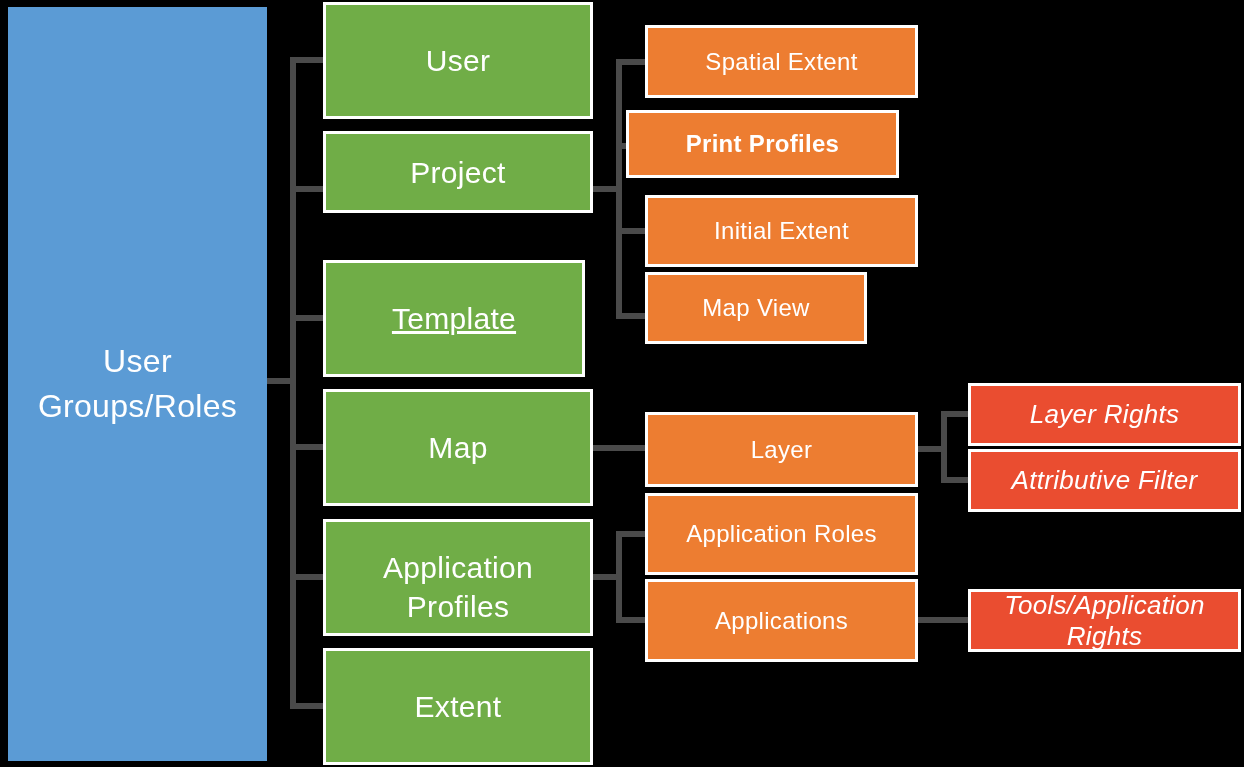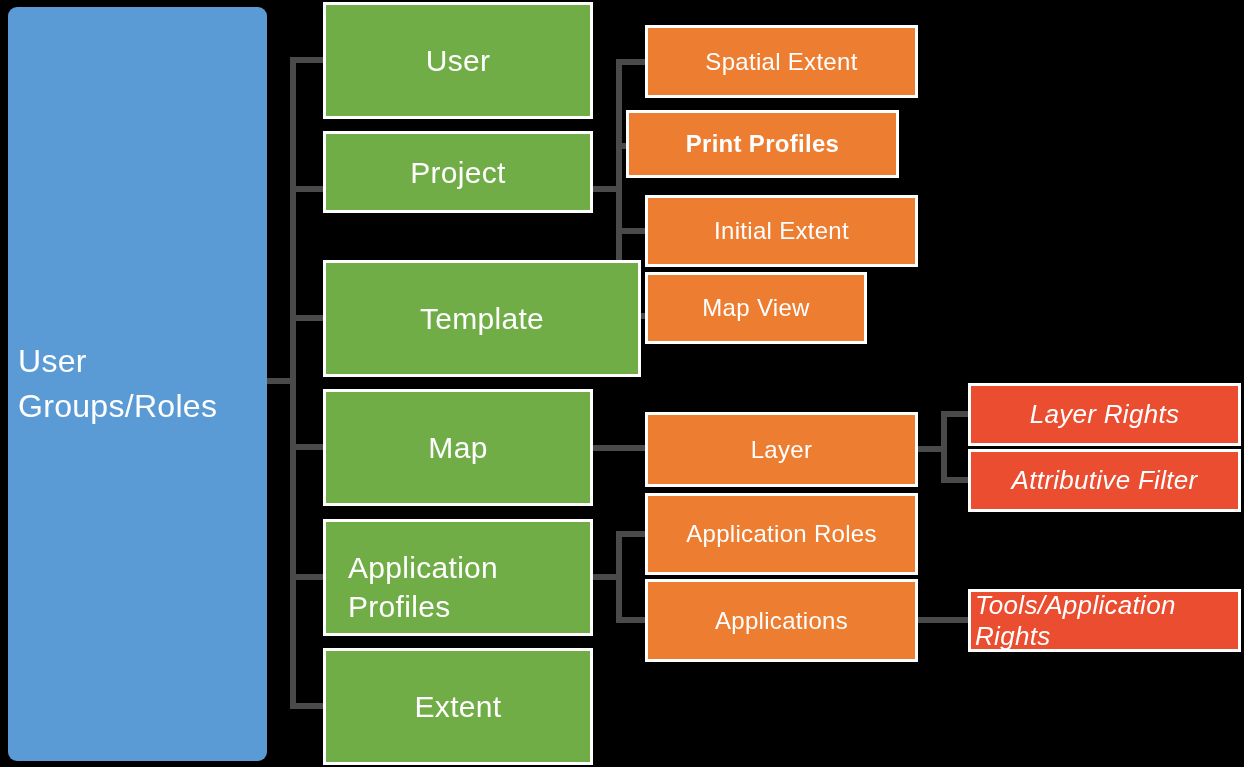--- a/index.html
+++ b/index.html
@@ -24,20 +24,21 @@
     overflow: hidden;
     font-family: "Liberation Sans", sans-serif;
     font-weight: 300;
   }
   .node {
     position: absolute;
     box-sizing: border-box;
     display: flex;
     align-items: center;
     justify-content: center;
+    text-align: center;
     color: var(--text);
     letter-spacing: 0.3px;
   }
   .node .label {
     display: block;
     padding: 0 10px;
   }
   .root-node {
     background: var(--root);
     font-size: 32px;
@@ -95,31 +96,31 @@
   <div class="connector h" style="left:943px; top:411px; width:27px;"></div>
   <div class="connector h" style="left:943px; top:477px; width:27px;"></div>
 
   <div class="connector h" style="left:590px; top:574px; width:32px;"></div>
   <div class="connector v" style="left:616px; top:531px; height:92px;"></div>
   <div class="connector h" style="left:618px; top:531px; width:29px;"></div>
   <div class="connector h" style="left:618px; top:617px; width:29px;"></div>
 
   <div class="connector h" style="left:915px; top:617px; width:55px;"></div>
 
-  <div class="node root-node" style="left:8px; top:7px; width:259px; height:754px;border-radius:9px;">
+  <div class="node root-node" style="left:8px; top:7px; width:259px; height:754px;">
     <span class="label">User Groups/Roles</span>
   </div>
 
   <div class="node lvl1" style="left:323px; top:2px; width:270px; height:117px;">
     <span class="label">User</span>
   </div>
   <div class="node lvl1" style="left:323px; top:131px; width:270px; height:82px;">
     <span class="label">Project</span>
   </div>
-  <div class="node lvl1" style="left:323px; top:260px; width:318px; height:117px;">
+  <div class="node lvl1" style="left:323px; top:260px; width:262px; height:117px;text-decoration:underline;">
     <span class="label">Template</span>
   </div>
   <div class="node lvl1" style="left:323px; top:389px; width:270px; height:117px;">
     <span class="label">Map</span>
   </div>
   <div class="node lvl1" style="left:323px; top:519px; width:270px; height:117px;">
     <span class="label" style="max-width:220px;margin-top:18px;">Application Profiles</span>
   </div>
   <div class="node lvl1" style="left:323px; top:648px; width:270px; height:117px;">
     <span class="label">Extent</span>

